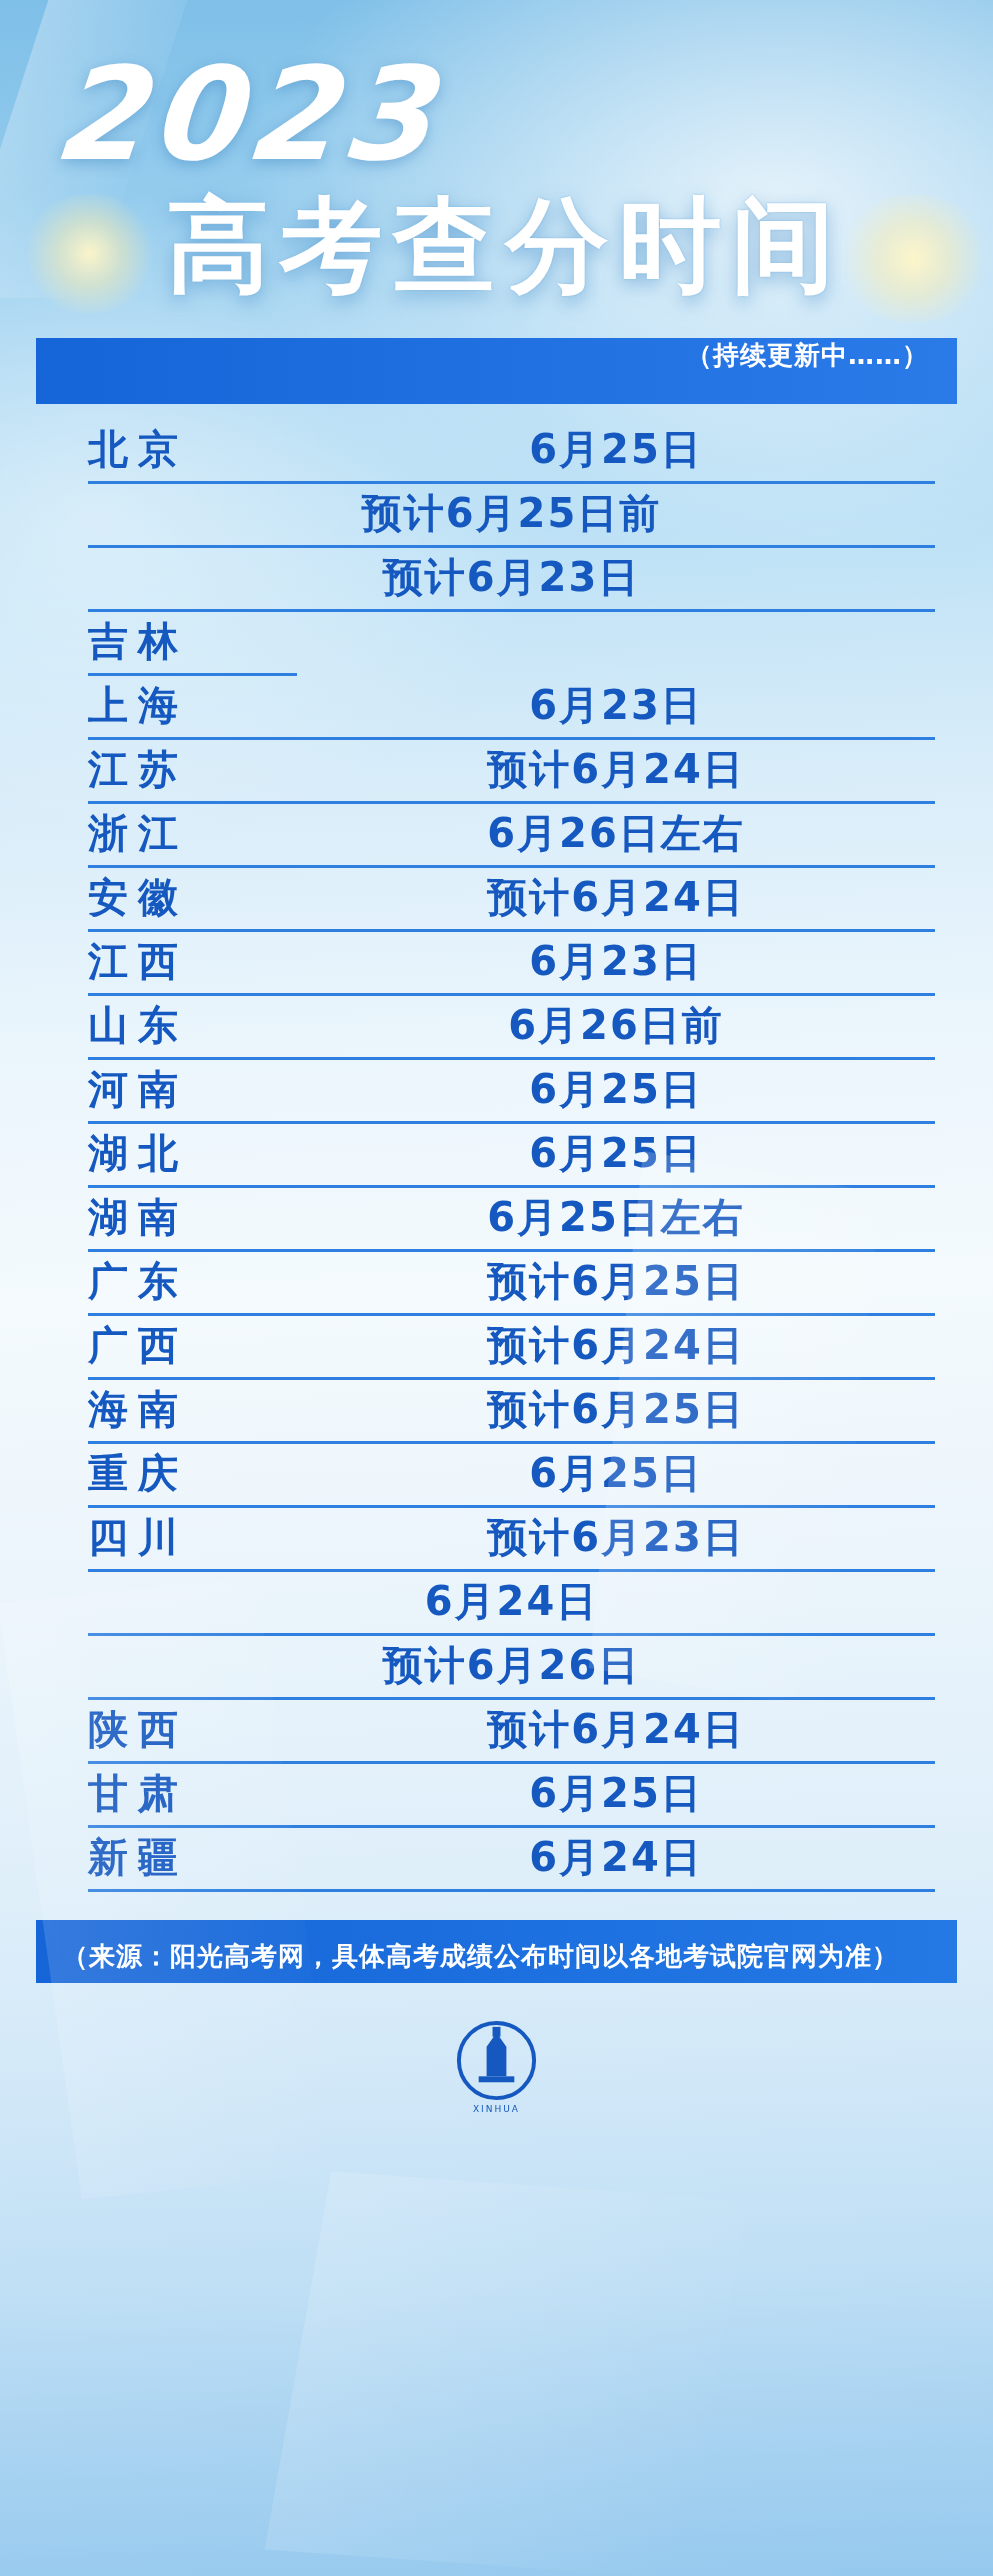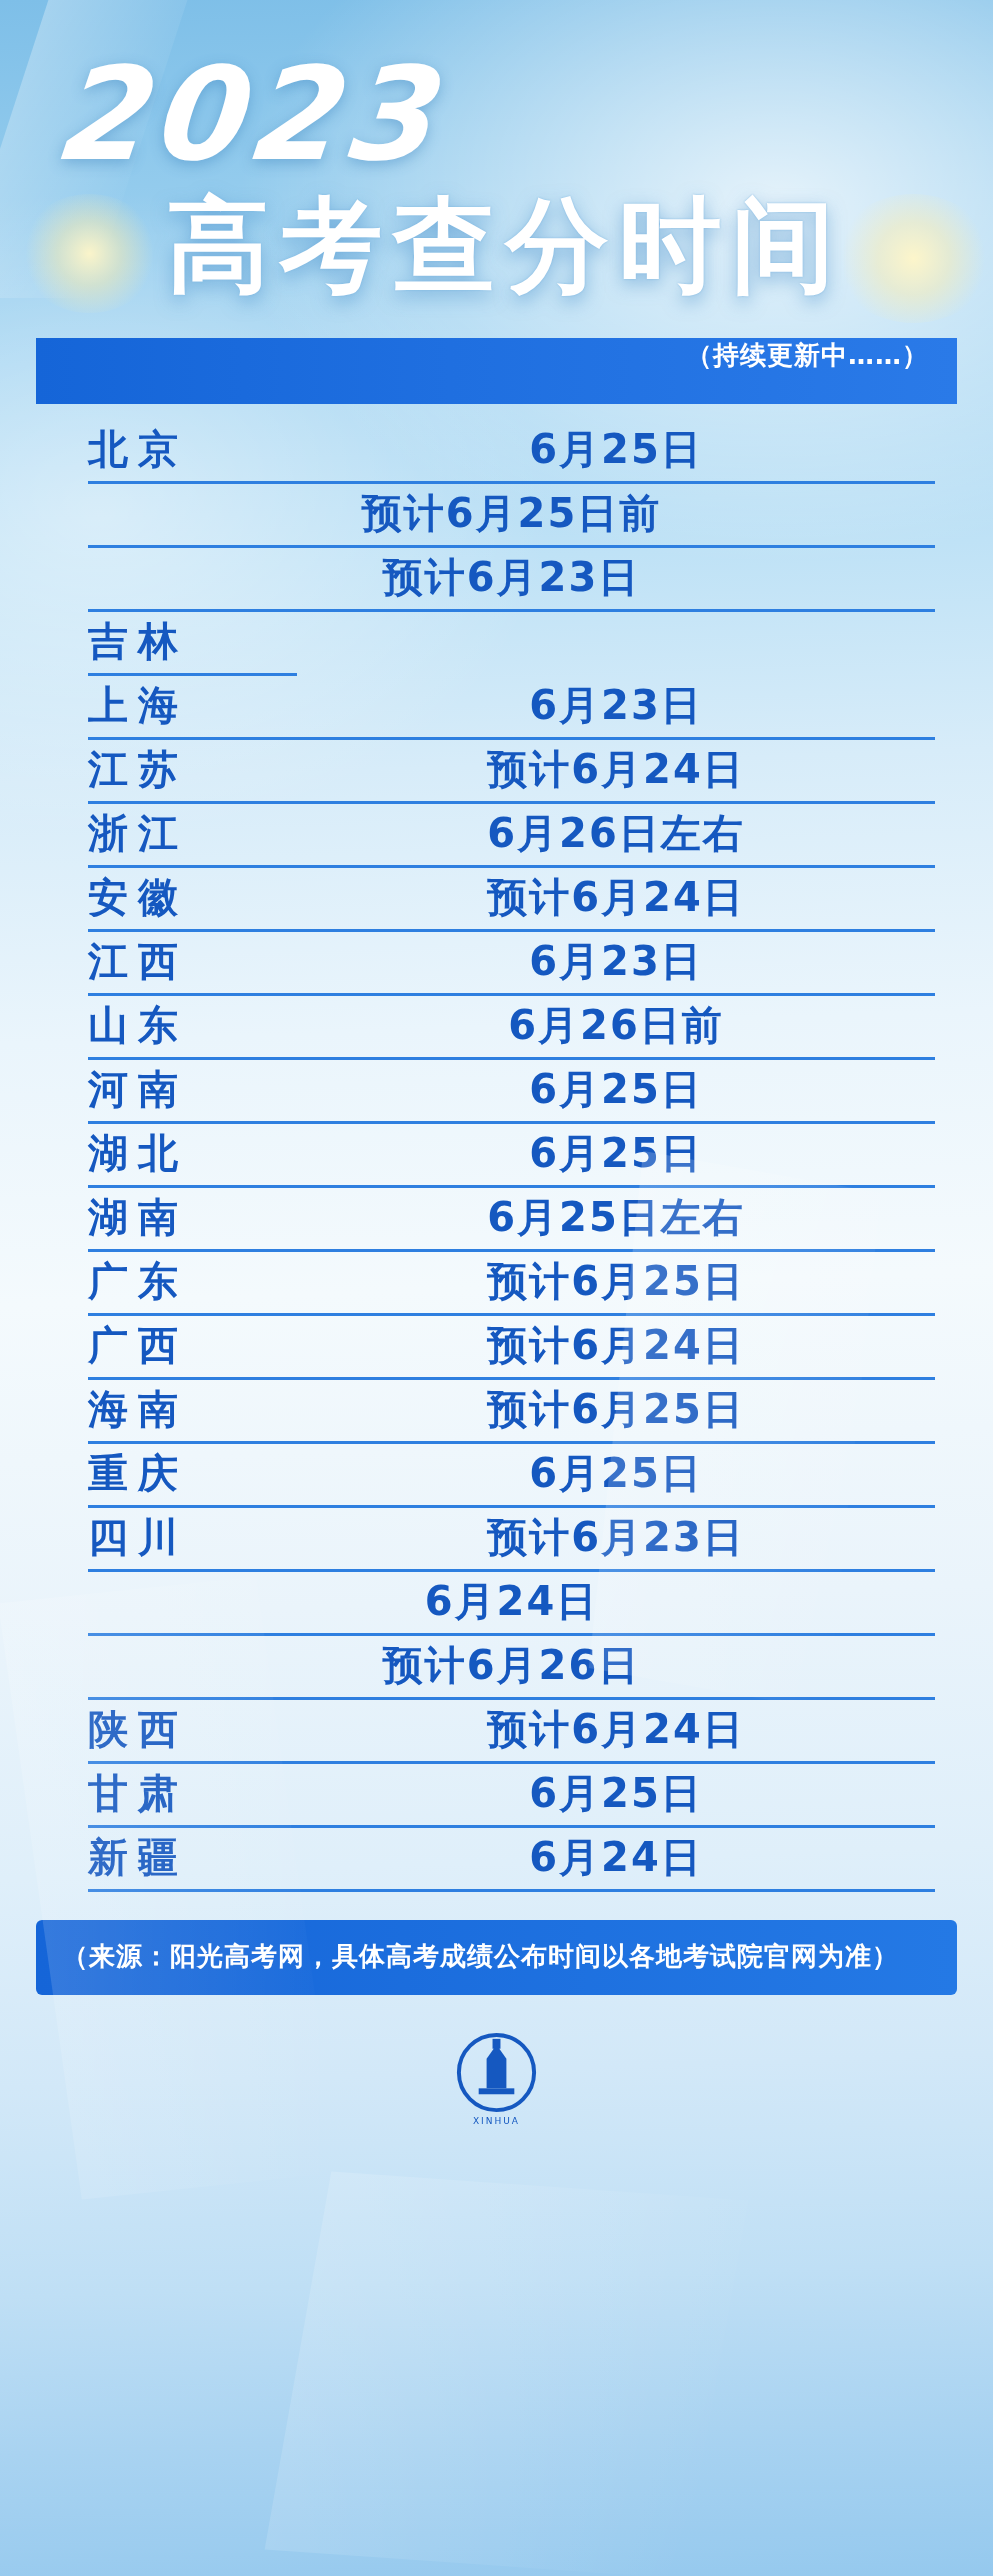--- a/index.html
+++ b/index.html
@@ -152,24 +152,23 @@
 
   
   .footer {
     margin: 22px 36px 0 36px;
     background: linear-gradient(90deg, #1565d8 0%, #2479e5 100%);
     color: #fff;
     font-family: "DejaVu Sans", sans-serif;
     font-size: 26px;
     font-weight: bold;
     line-height: 1.55;
-    padding: 16px 22px 18px 26px;
+    padding: 16px 22px 6px 26px;
     box-sizing: border-box;
     letter-spacing: 1px;
-    border-radius: 6px;
   }
 
   .logo-wrap {
     margin-top: 30px;
     display: flex;
     justify-content: center;
     align-items: center;
   }
   .logo {
     width: 95px;

